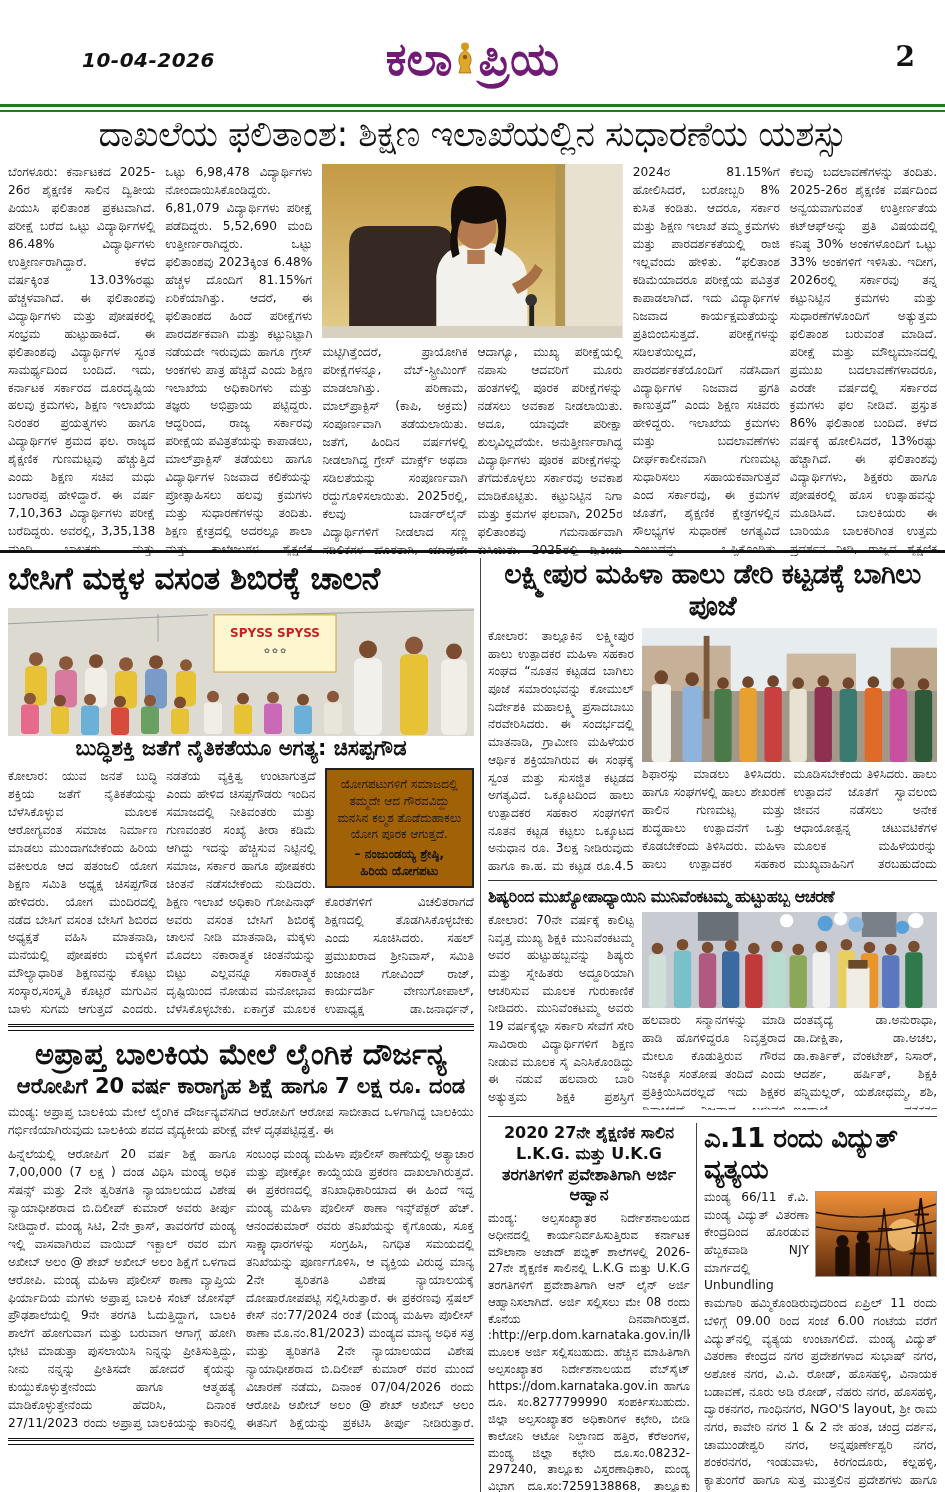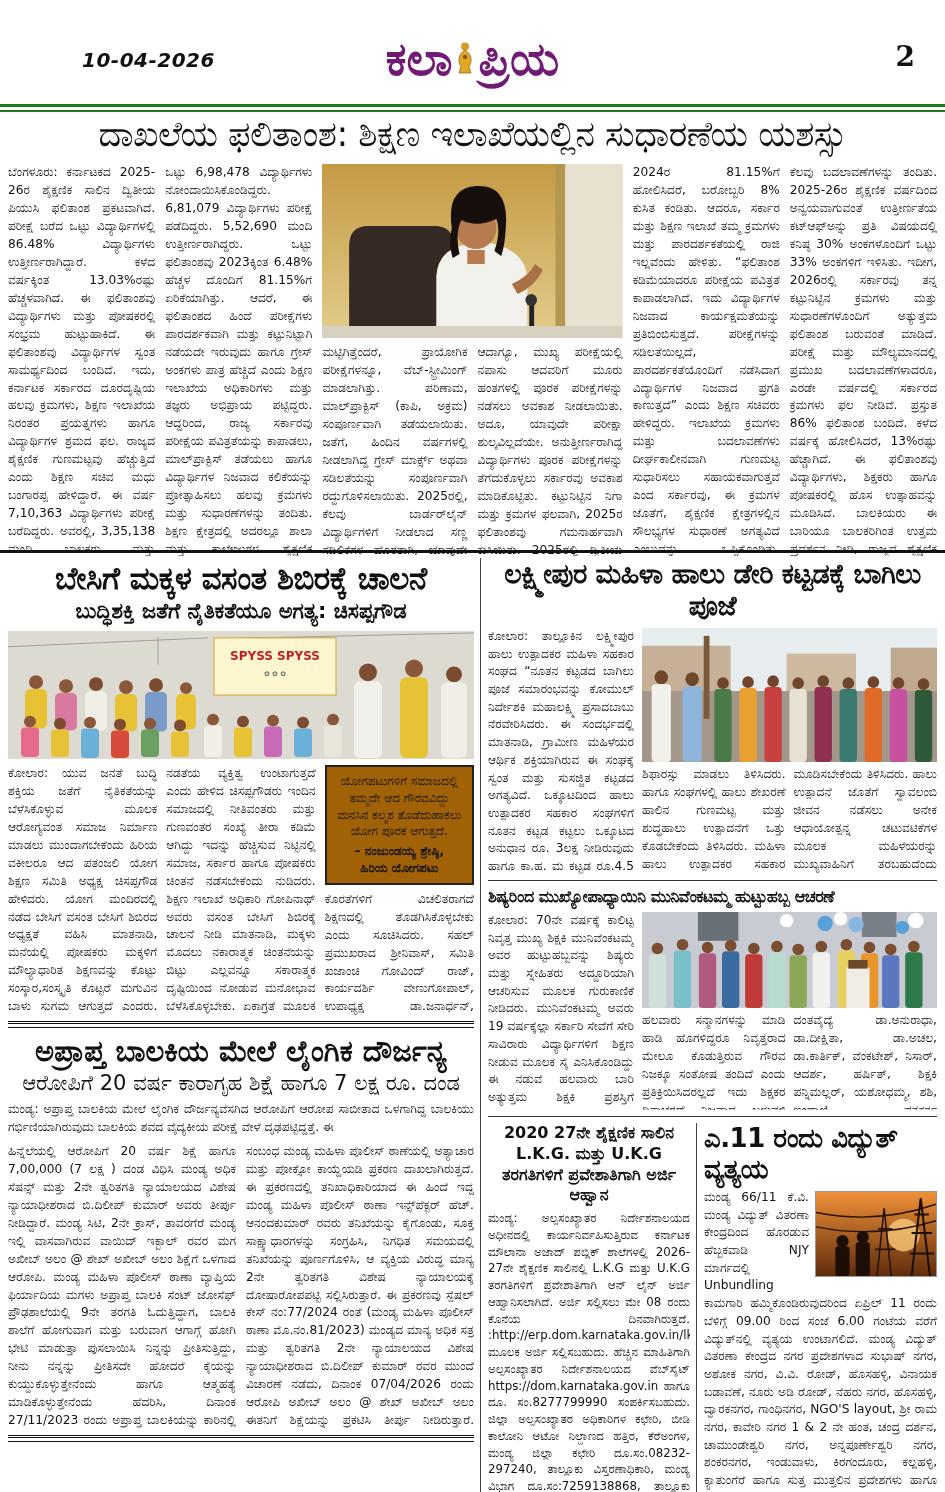--- a/index.html
+++ b/index.html
@@ -21,33 +21,33 @@
   .col{flex:1;font-size:12.2px;line-height:1.47;text-align:justify;overflow:hidden;}
   #lead-mid{flex:2.04;display:flex;flex-direction:column;}
   #press-photo{width:100%;height:174px;margin-bottom:6px;flex:none;}
   #lead-midcols{display:flex;gap:10px;flex:1;overflow:hidden;}
   .hrule-thick{position:absolute;top:550px;left:0;width:945px;border-top:3px solid #111;}
   
   #left-rail{position:absolute;left:8px;top:558px;width:466px;}
   #right-rail{position:absolute;left:480px;top:558px;width:457px;border-left:1px solid #444;
               padding-left:7px;box-sizing:border-box;}
   
-  #camp-headline{font-size:31px;font-weight:bold;text-align:center;margin:2px 0 2px 0;letter-spacing:-.5px;}
+  #camp-headline{font-size:31px;font-weight:bold;margin:2px 0 11px 0;letter-spacing:-.5px;}
   #camp-subhead{font-size:21px;font-weight:bold;text-align:center;margin:0 0 8px 0;}
   #camp-photo{width:100%;height:128px;}
   #camp-cols{display:flex;gap:9px;height:250px;margin-top:6px;overflow:hidden;}
   .quote-box{background:#a16207;border:2px solid #222;padding:6px 7px;font-size:12px;line-height:1.4;
              text-align:center;margin-bottom:6px;}
   .quote-author{font-weight:bold;display:block;margin-top:3px;}
   .quote-role{font-weight:bold;display:block;}
   .sect-rule{border-top:1px solid #333;margin:6px 0;}
   .sect-rule-dbl{border-top:3px double #111;border-bottom:1px solid #111;height:3px;margin:6px 0;}
   
   #court-headline{font-size:29px;font-weight:bold;text-align:center;margin:4px 0 2px 0;}
-  #court-subhead{font-size:21px;font-weight:normal;text-align:center;margin:0 0 6px 0;}
+  #court-subhead{font-size:21px;font-weight:bold;text-align:center;margin:0 0 6px 0;}
   #court-intro{font-size:12.2px;line-height:1.45;text-align:justify;height:40px;overflow:hidden;}
   #court-cols{display:flex;gap:10px;height:286px;overflow:hidden;margin-top:2px;}
   
   #dairy-headline{font-size:27px;font-weight:bold;text-align:center;margin:0 0 6px 0;letter-spacing:-.5px;}
   #dairy-row{display:flex;gap:8px;height:246px;overflow:hidden;}
   #dairy-left{width:146px;flex:none;font-size:12.2px;line-height:1.45;text-align:justify;overflow:hidden;}
   #dairy-right{flex:1;display:flex;flex-direction:column;}
   #dairy-photo{width:100%;height:134px;flex:none;}
   #dairy-subcols{display:flex;gap:8px;flex:1;overflow:hidden;margin-top:4px;}
   
@@ -121,21 +121,20 @@
       <div class="col">2024ರ 81.15%ಗೆ ಹೋಲಿಸಿದರೆ, ಬರೋಬ್ಬರಿ 8% ಕುಸಿತ ಕಂಡಿತು. ಆದರೂ, ಸರ್ಕಾರ ಮತ್ತು ಶಿಕ್ಷಣ ಇಲಾಖೆ ತಮ್ಮ ಕ್ರಮಗಳು ಮತ್ತು ಪಾರದರ್ಶಕತೆಯಲ್ಲಿ ರಾಜಿ ಇಲ್ಲವೆಂದು ಹೇಳಿತು. “ಫಲಿತಾಂಶ ಕಡಿಮೆಯಾದರೂ ಪರೀಕ್ಷೆಯ ಪವಿತ್ರತೆ ಕಾಪಾಡಲಾಗಿದೆ. ಇದು ವಿದ್ಯಾರ್ಥಿಗಳ ನಿಜವಾದ ಕಾರ್ಯಕ್ಷಮತೆಯನ್ನು ಪ್ರತಿಬಿಂಬಿಸುತ್ತದೆ. ಪರೀಕ್ಷೆಗಳನ್ನು ಸಡಿಲತೆಯಿಲ್ಲದೆ, ಪಾರದರ್ಶಕತೆಯೊಂದಿಗೆ ನಡೆಸಿದಾಗ ವಿದ್ಯಾರ್ಥಿಗಳ ನಿಜವಾದ ಪ್ರಗತಿ ಕಾಣುತ್ತದೆ” ಎಂದು ಶಿಕ್ಷಣ ಸಚಿವರು ಹೇಳಿದ್ದರು. ಇಲಾಖೆಯ ಕ್ರಮಗಳು ಮತ್ತು ಬದಲಾವಣೆಗಳು ದೀರ್ಘಕಾಲೀನವಾಗಿ ಗುಣಮಟ್ಟ ಸುಧಾರಿಸಲು ಸಹಾಯಕವಾಗುತ್ತವೆ ಎಂದ ಸರ್ಕಾರವು, ಈ ಕ್ರಮಗಳ ಜೊತೆಗೆ, ಶೈಕ್ಷಣಿಕ ಕ್ಷೇತ್ರಗಳಲ್ಲಿನ ಸೌಲಭ್ಯಗಳ ಸುಧಾರಣೆ ಅಗತ್ಯವಿದೆ ಎಂಬುದನ್ನು ಒಪ್ಪಿಕೊಂಡಿತು. ಅನುತ್ತೀರ್ಣರಾದ ವಿದ್ಯಾರ್ಥಿಗಳಿಗೆ ಪೂರಕ ಪರೀಕ್ಷೆಗಳನ್ನು ಬರೆಯಲು ಅವಕಾಶಗಳನ್ನು ನೀಡಿತು. 2025-26ರಲ್ಲಿ ಶೈಕ್ಷಣಿಕ ಕ್ಷೇತ್ರದಲ್ಲಿ ಕಟ್ಟುನಿಟ್ಟಿನ ಕ್ರಮಗಳೊಂದಿಗೆ ಮತ್ತಷ್ಟು ಸುಧಾರಣೆಗಳನ್ನು ತಂದಿತು. ಈ ವರ್ಷ, ಉತ್ತೀರ್ಣರಾಗಲು ಅಗತ್ಯವಿರುವ ಕನಿಷ್ಠ ಅಂಕಗಳಲ್ಲಿ</div>
       <div class="col">ಕೆಲವು ಬದಲಾವಣೆಗಳನ್ನು ತಂದಿತು. 2025-26ರ ಶೈಕ್ಷಣಿಕ ವರ್ಷದಿಂದ ಅನ್ವಯವಾಗುವಂತೆ ಉತ್ತೀರ್ಣತೆಯ ಕಟ್‌ಆಫ್‌ಅನ್ನು ಪ್ರತಿ ವಿಷಯದಲ್ಲಿ ಕನಿಷ್ಠ 30% ಅಂಕಗಳೊಂದಿಗೆ ಒಟ್ಟು 33% ಅಂಕಗಳಿಗೆ ಇಳಿಸಿತು. ಇದೀಗ, 2026ರಲ್ಲಿ ಸರ್ಕಾರವು ತನ್ನ ಕಟ್ಟುನಿಟ್ಟಿನ ಕ್ರಮಗಳು ಮತ್ತು ಸುಧಾರಣೆಗಳೊಂದಿಗೆ ಅತ್ಯುತ್ತಮ ಫಲಿತಾಂಶ ಬರುವಂತೆ ಮಾಡಿದೆ. ಪರೀಕ್ಷೆ ಮತ್ತು ಮೌಲ್ಯಮಾನದಲ್ಲಿ ಪ್ರಮುಖ ಬದಲಾವಣೆಗಳಾದರೂ, ಎರಡೇ ವರ್ಷದಲ್ಲಿ ಸರ್ಕಾರದ ಕ್ರಮಗಳು ಫಲ ನೀಡಿವೆ. ಪ್ರಸ್ತುತ 86% ಫಲಿತಾಂಶ ಬಂದಿದೆ. ಕಳೆದ ವರ್ಷಕ್ಕೆ ಹೋಲಿಸಿದರೆ, 13%ರಷ್ಟು ಹೆಚ್ಚಾಗಿದೆ. ಈ ಫಲಿತಾಂಶವು ವಿದ್ಯಾರ್ಥಿಗಳು, ಶಿಕ್ಷಕರು ಹಾಗೂ ಪೋಷಕರಲ್ಲಿ ಹೊಸ ಉತ್ಸಾಹವನ್ನು ಮೂಡಿಸಿದೆ. ಬಾಲಕಿಯರು ಈ ಬಾರಿಯೂ ಬಾಲಕರಿಗಿಂತ ಉತ್ತಮ ಪ್ರದರ್ಶನ ನೀಡಿ, ರಾಜ್ಯದ ಶೈಕ್ಷಣಿಕ ಪ್ರಗತಿಯಲ್ಲಿ ಮುಂಚೂಣಿಯಲ್ಲಿದ್ದಾರೆ. ಫಲಿತಾಂಶದ ಹೆಚ್ಚಳವು ಕೇವಲ ಸಂಖ್ಯೆಯಲ್ಲಿನ ಏರಿಕೆ ಮಾತ್ರವಲ್ಲ, ರಾಜ್ಯದ ಶಿಕ್ಷಣ ವ್ಯವಸ್ಥೆಯಲ್ಲಿ ಗುಣಾತ್ಮಕ ಬದಲಾವಣೆಯ ಸಂಕೇತವೂ ಆಗಿದೆ ಎಂದು ಮಧು ಬಂಗಾರಪ್ಪ ಹೇಳಿದ್ದಾರೆ.</div>
     </div>
   </div>
   <div class="hrule-thick"></div>
 
   <div id="left-rail">
 
     <div>
       <div id="camp-headline">ಬೇಸಿಗೆ ಮಕ್ಕಳ ವಸಂತ ಶಿಬಿರಕ್ಕೆ ಚಾಲನೆ</div>
-      <div id="camp-subhead">ಬುದ್ಧಿಶಕ್ತಿ ಜತೆಗೆ ನೈತಿಕತೆಯೂ ಅಗತ್ಯ: ಚಿಸಪ್ಪಗೌಡ</div>
       <div id="camp-photo">
         <svg width="100%" height="100%" viewBox="0 0 466 130" preserveAspectRatio="none">
           <rect width="466" height="130" fill="#dcdad1"></rect>
           <path d="M0 16 L200 7 M206 8 L466 2 M150 6 V34" stroke="#9aa0a2" fill="none" stroke-width="1"></path>
           <rect x="206" y="7" width="122" height="58" fill="#fdf6cf" stroke="#d2a13a"></rect>
           <text x="267" y="29" font-size="12" fill="#c42222" text-anchor="middle" font-weight="bold">SPYSS  SPYSS</text>
           <text x="267" y="46" font-size="7" fill="#666" text-anchor="middle">✿ ✿ ✿</text>
           <g>
             <circle cx="28" cy="52" r="7" fill="#8a573a"></circle>
               <rect x="17" y="59" width="22" height="40" rx="5" fill="#e8c235"></rect>
@@ -173,20 +172,21 @@
               <rect x="316" y="96" width="18" height="32" rx="4" fill="#e8e6da"></rect>
             <circle cx="360" cy="42" r="9" fill="#7c4c30"></circle>
               <rect x="346" y="51" width="28" height="78" rx="6" fill="#f2f0ea"></rect>
             <circle cx="406" cy="38" r="9" fill="#8a573a"></circle>
               <rect x="392" y="47" width="28" height="82" rx="6" fill="#e8c235"></rect>
             <circle cx="446" cy="44" r="8" fill="#7c4c30"></circle>
               <rect x="433" y="52" width="26" height="77" rx="6" fill="#f0eee6"></rect>
           </g>
         </svg>
       </div>
+      <div id="camp-subhead">ಬುದ್ಧಿಶಕ್ತಿ ಜತೆಗೆ ನೈತಿಕತೆಯೂ ಅಗತ್ಯ: ಚಿಸಪ್ಪಗೌಡ</div>
       <div id="camp-cols">
         <div class="col">ಕೋಲಾರ: ಯುವ ಜನತೆ ಬುದ್ಧಿ ಶಕ್ತಿಯ ಜತೆಗೆ ನೈತಿಕತೆಯನ್ನು ಬೆಳೆಸಿಕೊಳ್ಳುವ ಮೂಲಕ ಆರೋಗ್ಯವಂತ ಸಮಾಜ ನಿರ್ಮಾಣ ಮಾಡಲು ಮುಂದಾಗಬೇಕೆಂದು ಹಿರಿಯ ವಕೀಲರೂ ಆದ ಪತಂಜಲಿ ಯೋಗ ಶಿಕ್ಷಣ ಸಮಿತಿ ಅಧ್ಯಕ್ಷ ಚಿಸಪ್ಪಗೌಡ ಹೇಳಿದರು. ಯೋಗ ಮಂದಿರದಲ್ಲಿ ನಡೆದ ಬೇಸಿಗೆ ವಸಂತ ಬೇಸಿಗೆ ಶಿಬಿರದ ಅಧ್ಯಕ್ಷತೆ ವಹಿಸಿ ಮಾತನಾಡಿ, ಮನೆಯಲ್ಲಿ ಪೋಷಕರು ಮಕ್ಕಳಿಗೆ ಮೌಲ್ಯಾಧಾರಿತ ಶಿಕ್ಷಣವನ್ನು ಕೊಟ್ಟು ಸಂಸ್ಕಾರ,ಸಂಸ್ಕೃತಿ ಕೊಟ್ಟರೆ ಮಗುವಿನ ಬಾಳು ಸುಗಮ ಆಗುತ್ತದೆ ಎಂದರು. ಊಟ,ನೀರು,ನಿದ್ರೆಯಂತೆ ಯೋಗ ಕೂಡಾ ಮನುಷ್ಯನ ದಿನಚರಿ ಆಗಬೇಕಿದ್ದು ಇದರಿಂದ ಪಂಚೇಂದ್ರಿಯ ನಿಗ್ರಹದ ಜತೆಗೆ ಸುಸಂಸ್ಕೃತ ಸೌಮ್ಯ</div>
         <div class="col">ನಡತೆಯ ವ್ಯಕ್ತಿತ್ವ ಉಂಟಾಗುತ್ತದೆ ಎಂದು ಹೇಳಿದ ಚಿಸಪ್ಪಗೌಡರು ಇಂದಿನ ಸಮಾಜದಲ್ಲಿ ನೀತಿವಂತರು ಮತ್ತು ಗುಣವಂತರ ಸಂಖ್ಯೆ ತೀರಾ ಕಡಿಮೆ ಆಗಿದ್ದು ಇದನ್ನು ಹೆಚ್ಚಿಸುವ ನಿಟ್ಟಿನಲ್ಲಿ ಸಮಾಜ, ಸರ್ಕಾರ ಹಾಗೂ ಪೋಷಕರು ಚಿಂತನೆ ನಡೆಸಬೇಕೆಂದು ನುಡಿದರು. ಶಿಕ್ಷಣ ಇಲಾಖೆ ಅಧಿಕಾರಿ ಗೋಪಿನಾಥ್ ಅವರು ವಸಂತ ಬೇಸಿಗೆ ಶಿಬಿರಕ್ಕೆ ಚಾಲನೆ ನೀಡಿ ಮಾತನಾಡಿ, ಮಕ್ಕಳು ಮೊದಲು ನಕಾರಾತ್ಮಕ ಚಿಂತನೆಯನ್ನು ಬಿಟ್ಟು ಎಲ್ಲವನ್ನೂ ಸಕಾರಾತ್ಮಕ ದೃಷ್ಟಿಯಿಂದ ನೋಡುವ ಮನೋಭಾವ ಬೆಳೆಸಿಕೊಳ್ಳಬೇಕು. ಏಕಾಗ್ರತೆ ಮೂಲಕ ತಮ್ಮಲ್ಲಿನ</div>
         <div class="col">
           <div class="quote-box">
             <span>ಯೋಗಪಟುಗಳಿಗೆ ಸಮಾಜದಲ್ಲಿ ತಮ್ಮದೇ ಆದ ಗೌರವವಿದ್ದು ಮನಸಿನ ಕಲ್ಮಶ ತೊಡೆದುಹಾಕಲು ಯೋಗ ಪೂರಕ ಆಗುತ್ತದೆ.</span>
             <span class="quote-author">– ನಂಜುಂಡಯ್ಯ ಶ್ರೇಷ್ಠಿ,</span>
             <span class="quote-role">ಹಿರಿಯ ಯೋಗಪಟು</span>
           </div>
           <span>ಕೊರತೆಗಳಿಗೆ ವಿಚಲಿತರಾಗದೆ ಶಿಕ್ಷಣದಲ್ಲಿ ತೊಡಗಿಸಿಕೊಳ್ಳಬೇಕು ಎಂದು ಸೂಚಿಸಿದರು. ಸಹಲ್ ಪ್ರಮುಖರಾದ ಶ್ರೀನಿವಾಸ್, ಸಮಿತಿ ಖಜಾಂಚಿ ಗೋವಿಂದ್ ರಾಜ್, ಕಾರ್ಯದರ್ಶಿ ವೇಣುಗೋಪಾಲ್, ಉಪಾಧ್ಯಕ್ಷ ಡಾ.ಜನಾರ್ಧನ್, ವೆಂಕಟಲಕ್ಷ್ಮಿ ಇದ್ದರು. ಮಂಜುನಾಥ್, ಸವಿತ, ನಂದಿನಿ, ಶ್ರೀನಿವಾಸ್ ಅನಿಸಿಕೆ ಹಂಚಿಕೊಂಡರು. ಪುರುಷೋತ್ತಮ್, ಹೇಮಂತ್, ಪವಿತ್ರ, ಮಂಜುಳ ಕಾರ್ಯಕ್ರಮ ನಡೆಸಿಕೊಟ್ಟರು.</span>

